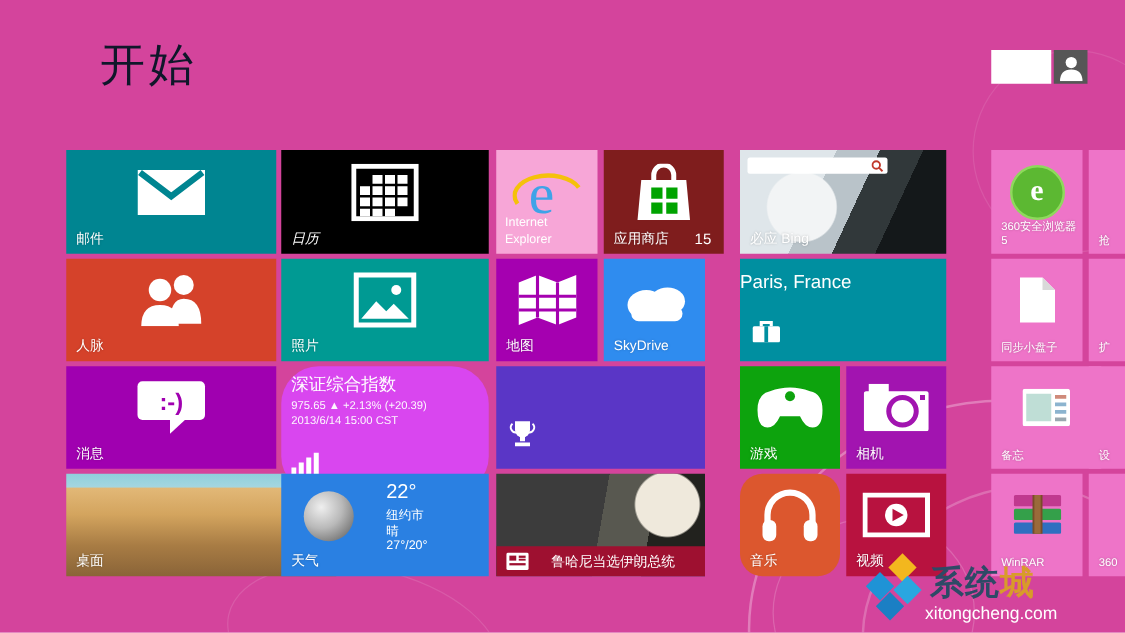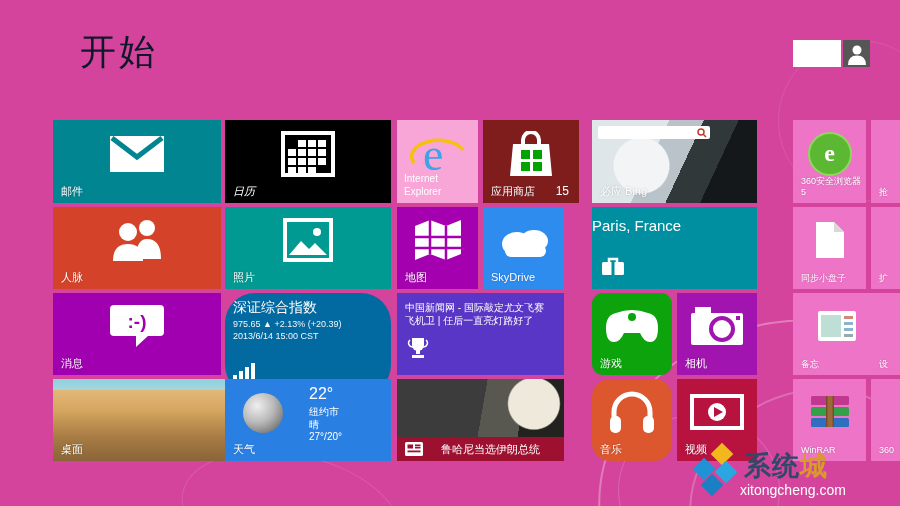--- a/index.html
+++ b/index.html
@@ -25,35 +25,35 @@
   .center{position:absolute;left:0;right:0;top:0;bottom:16px;display:flex;align-items:center;justify-content:center;}
   .badge{position:absolute;right:10px;bottom:5px;font-size:12px;}
 
   .t-mail{left:53px;top:120px;width:168px;height:83px;background:#008591;}
   .t-people{left:53px;top:207px;width:168px;height:82px;background:#d5422a;}
   .t-msg{left:53px;top:293px;width:168px;height:82px;background:#a000b0;}
   .t-desktop{left:53px;top:379px;width:168px;height:82px;
     background:linear-gradient(180deg,#8fd0dc 0%,#a4d6e0 13%,#e2b877 14%,#d3a45e 40%,#a87c44 70%,#8a6438 100%);padding-left:48px;}
   .t-cal{left:225px;top:120px;width:166px;height:83px;background:#000000;font-style:italic;}
   .t-photos{left:225px;top:207px;width:166px;height:82px;background:#009a93;}
-  .t-fin{left:225px;top:293px;width:166px;height:102px;background:#0369a1;border-radius:30px;}
+  .t-fin{left:225px;top:293px;width:166px;height:102px;background:#d946ef;border-radius:30px;}
   .t-weather{left:225px;top:379px;width:166px;height:82px;background:#2a80e2;}
   .t-ie{left:397px;top:120px;width:81px;height:83px;background:#f7a6d7;}
   .t-store{left:483px;top:120px;width:96px;height:83px;background:#7f1d1d;text-align:center;}
   .t-maps{left:397px;top:207px;width:81px;height:82px;background:#a500b0;}
   .t-sky{left:483px;top:207px;width:81px;height:82px;background:#2f8cef;}
   .t-sports{left:397px;top:293px;width:167px;height:82px;background:#5a36c6;}
   .t-news{left:397px;top:379px;width:167px;height:82px;
     background:radial-gradient(circle at 82% 30%,#efe9dc 0 17%,rgba(0,0,0,0) 18%),
                linear-gradient(100deg,#3c3c3c 0 50%,#585850 50% 72%,#22221e 72%);}
   .t-bing{left:592px;top:120px;width:165px;height:83px;
     background:radial-gradient(circle at 30% 55%,#f2f4f5 0 22%,rgba(0,0,0,0) 23%),
                linear-gradient(115deg,#dfe6ea 0 38%,#b9c3c9 38% 55%,#31383a 55% 72%,#14181a 72%);}
   .t-travel{left:592px;top:207px;width:165px;height:82px;background:#008fa0;}
-  .t-games{left:592px;top:293px;width:80px;height:82px;background:#0da30d;border-radius:11px;}
+  .t-games{left:592px;top:293px;width:80px;height:82px;background:#0da30d;}
   .t-cam{left:677px;top:293px;width:80px;height:82px;background:#a214b0;}
   .t-music{left:592px;top:379px;width:80px;height:82px;background:#dc572e;border-radius:18px;}
   .t-video{left:677px;top:379px;width:80px;height:82px;background:#b8123f;}
   .pinktile{background:#ee74c8;}
   .t-360{left:793px;top:120px;width:73px;height:83px;}
   .t-sync{left:793px;top:207px;width:73px;height:82px;}
   .t-memo{left:793px;top:293px;width:88px;height:82px;}
   .t-rar{left:793px;top:379px;width:73px;height:82px;}
   .t-p1{left:871px;top:120px;width:73px;height:83px;}
   .t-p2{left:871px;top:207px;width:73px;height:82px;}
@@ -255,21 +255,20 @@
       <svg width="56" height="36" viewBox="0 0 56 36">
           <ellipse cx="21" cy="22" rx="15" ry="12" fill="#fff"></ellipse>
           <ellipse cx="38" cy="19" rx="14" ry="11" fill="#fff"></ellipse>
           <rect x="9" y="23" width="41" height="12" rx="6" fill="#fff"></rect>
         </svg>
     </div>
     <div class="label">SkyDrive</div>
   </div>
 
   <div class="tile t-sports">
-    <div class="sports-text">中国新闻网 - 国际敲定尤文飞赛 飞机卫 | 任后一直亮灯路好了</div>
     <div class="sports-trophy">
       <svg width="22" height="22" viewBox="0 0 22 22">
         <path d="M5 1 h12 v7 a6 6 0 0 1 -12 0 Z" fill="#fff"></path>
         <path d="M3 3 a4 4 0 0 0 3 7 M19 3 a4 4 0 0 1 -3 7" stroke="#fff" stroke-width="1.5" fill="none"></path>
         <rect x="9" y="13" width="4" height="4" fill="#fff"></rect>
           <rect x="5" y="18" width="12" height="3" fill="#fff"></rect>
       </svg>
     </div>
   </div>
 

